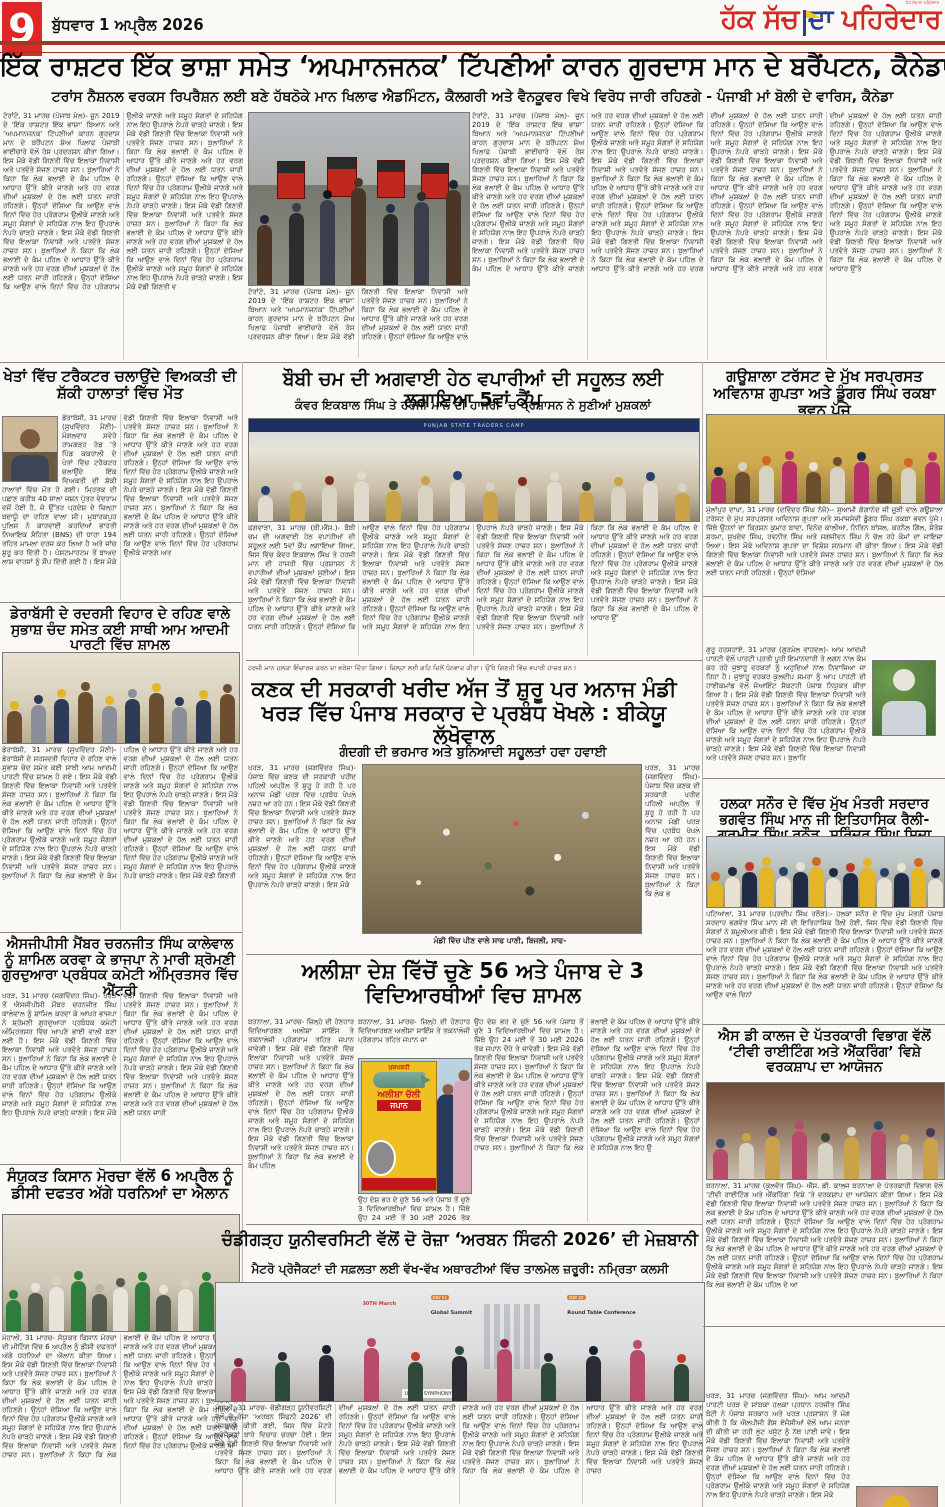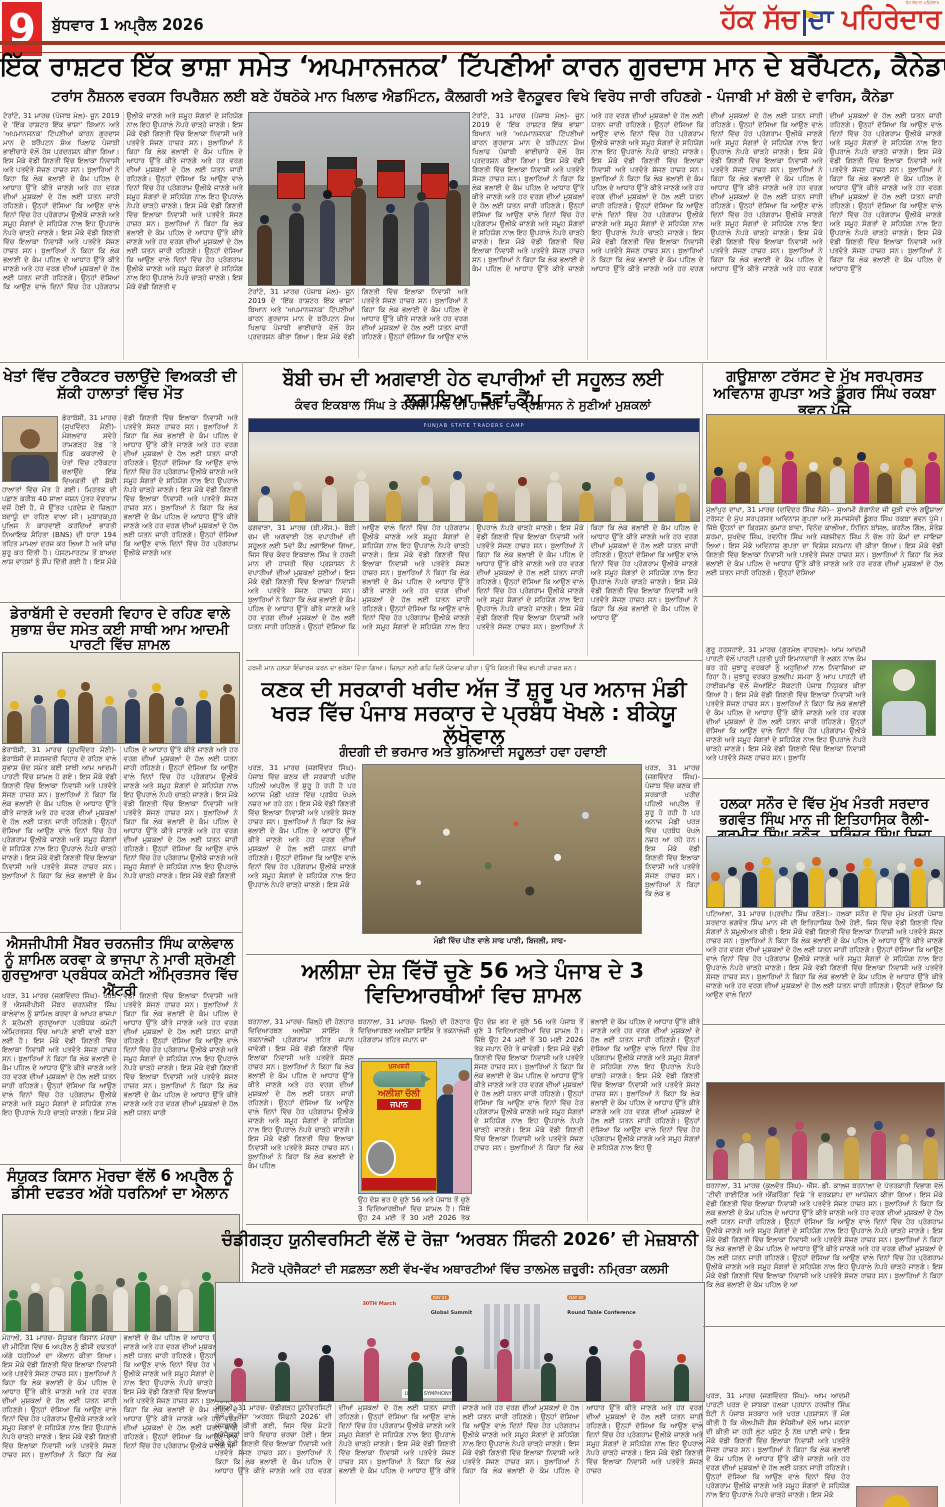--- a/index.html
+++ b/index.html
@@ -54,21 +54,21 @@
   .portrait .ph{position:absolute;left:50%;transform:translateX(-50%);border-radius:50%;}
   .portrait .pb{position:absolute;left:50%;transform:translateX(-50%);border-radius:10px 10px 0 0;bottom:0;}
   .banner{position:absolute;left:0;right:0;top:0;background:#1d2f63;color:#cfd6ee;font-size:5px;
           text-align:center;line-height:13px;height:13px;overflow:hidden;letter-spacing:1px;}
   .bk-txt{position:absolute;font-size:5px;color:#555;white-space:nowrap;}
   .pill{position:absolute;background:#e07a28;color:#fff;font-size:4px;padding:0 2px;border-radius:2px;white-space:nowrap;}
   .skyline{position:absolute;left:55%;top:18%;width:60px;height:55%;opacity:.5;
      background:repeating-linear-gradient(90deg,#9aa0ad 0 6px,transparent 6px 10px);}
   .whitebox{position:absolute;background:#f5f5f5;border:1px solid #bbb;color:#333;font-size:5px;
      text-align:center;line-height:7px;padding:1px 2px;}
-  .mini-poster{position:absolute;background:#f0c020;border:1px solid #a77c10;overflow:hidden;font-family:Liberation Serif, serif;}
+  .mini-poster{position:absolute;background:#f0c020;border:1px solid #a77c10;overflow:hidden;}
   .mini-poster .t1{font-size:6px;color:#c01818;font-weight:bold;text-align:center;margin-top:1px;}
   .mini-poster .plane{width:70%;height:16px;margin:1px auto;background:linear-gradient(#7fae9b,#5d8f7d);border-radius:8px 2px 2px 8px;position:relative;}
   .mini-poster .plane:before{content:"";position:absolute;right:-6px;top:3px;border-left:10px solid #5d8f7d;border-top:5px solid transparent;border-bottom:5px solid transparent;}
   .mini-poster .t2{font-size:9px;color:#c01818;font-weight:800;text-align:center;line-height:10px;}
   .mini-poster .t3{display:block;margin:1px auto 0;width:60%;background:#c01818;color:#fff;font-size:8px;font-weight:800;text-align:center;line-height:11px;}
   .mini-poster .oval{position:absolute;left:4px;bottom:14px;width:26px;height:32px;border-radius:50%;background:#8b8b8b;border:2px solid #fff;}
   .mini-poster .strip{position:absolute;left:0;right:0;bottom:0;height:12px;background:#c01818;color:#ffe;font-size:4px;line-height:6px;overflow:hidden;text-align:center;}
   .girl{position:absolute;bottom:0;width:22px;height:74%;border-radius:9px 9px 0 0;}
   .girl:before{content:"";position:absolute;left:50%;top:-10px;transform:translateX(-50%);width:11px;height:11px;border-radius:50%;background:#8a6248;}
 </style>
@@ -302,21 +302,21 @@
         <div class="person">
           <div class="p-head" style="background: rgb(217, 210, 194);"></div>
           <div class="p-body" style="background: rgb(202, 162, 74); height: 50%;"></div>
         </div>
       </div>
   </div>
   <div class="abs bt cols4" style="left:248px;top:524px;width:450px;height:132px;">ਫਗਵਾੜਾ, 31 ਮਾਰਚ (ਬੀ.ਐੱਸ.)- ਬੌਬੀ ਚਮ ਦੀ ਅਗਵਾਈ ਹੇਠ ਵਪਾਰੀਆਂ ਦੀ ਸਹੂਲਤ ਲਈ 5ਵਾਂ ਕੈਂਪ ਲਗਾਇਆ ਗਿਆ, ਜਿਸ ਵਿੱਚ ਕੰਵਰ ਇਕਬਾਲ ਸਿੰਘ ਤੇ ਹਰਜੀ ਮਾਨ ਦੀ ਹਾਜਰੀ ਵਿੱਚ ਪ੍ਰਸ਼ਾਸਨ ਨੇ ਵਪਾਰੀਆਂ ਦੀਆਂ ਮੁਸ਼ਕਲਾਂ ਸੁਣੀਆਂ। ਇਸ ਮੌਕੇ ਵੱਡੀ ਗਿਣਤੀ ਵਿੱਚ ਇਲਾਕਾ ਨਿਵਾਸੀ ਅਤੇ ਪਤਵੰਤੇ ਸੱਜਣ ਹਾਜ਼ਰ ਸਨ। ਬੁਲਾਰਿਆਂ ਨੇ ਕਿਹਾ ਕਿ ਲੋਕ ਭਲਾਈ ਦੇ ਕੰਮ ਪਹਿਲ ਦੇ ਆਧਾਰ ਉੱਤੇ ਕੀਤੇ ਜਾਣਗੇ ਅਤੇ ਹਰ ਵਰਗ ਦੀਆਂ ਮੁਸ਼ਕਲਾਂ ਦੇ ਹੱਲ ਲਈ ਯਤਨ ਜਾਰੀ ਰਹਿਣਗੇ। ਉਨ੍ਹਾਂ ਦੱਸਿਆ ਕਿ ਆਉਣ ਵਾਲੇ ਦਿਨਾਂ ਵਿੱਚ ਹੋਰ ਪ੍ਰੋਗਰਾਮ ਉਲੀਕੇ ਜਾਣਗੇ ਅਤੇ ਸਮੂਹ ਸੰਗਤਾਂ ਦੇ ਸਹਿਯੋਗ ਨਾਲ ਇਹ ਉਪਰਾਲੇ ਨੇਪਰੇ ਚਾੜ੍ਹੇ ਜਾਣਗੇ। ਇਸ ਮੌਕੇ ਵੱਡੀ ਗਿਣਤੀ ਵਿੱਚ ਇਲਾਕਾ ਨਿਵਾਸੀ ਅਤੇ ਪਤਵੰਤੇ ਸੱਜਣ ਹਾਜ਼ਰ ਸਨ। ਬੁਲਾਰਿਆਂ ਨੇ ਕਿਹਾ ਕਿ ਲੋਕ ਭਲਾਈ ਦੇ ਕੰਮ ਪਹਿਲ ਦੇ ਆਧਾਰ ਉੱਤੇ ਕੀਤੇ ਜਾਣਗੇ ਅਤੇ ਹਰ ਵਰਗ ਦੀਆਂ ਮੁਸ਼ਕਲਾਂ ਦੇ ਹੱਲ ਲਈ ਯਤਨ ਜਾਰੀ ਰਹਿਣਗੇ। ਉਨ੍ਹਾਂ ਦੱਸਿਆ ਕਿ ਆਉਣ ਵਾਲੇ ਦਿਨਾਂ ਵਿੱਚ ਹੋਰ ਪ੍ਰੋਗਰਾਮ ਉਲੀਕੇ ਜਾਣਗੇ ਅਤੇ ਸਮੂਹ ਸੰਗਤਾਂ ਦੇ ਸਹਿਯੋਗ ਨਾਲ ਇਹ ਉਪਰਾਲੇ ਨੇਪਰੇ ਚਾੜ੍ਹੇ ਜਾਣਗੇ। ਇਸ ਮੌਕੇ ਵੱਡੀ ਗਿਣਤੀ ਵਿੱਚ ਇਲਾਕਾ ਨਿਵਾਸੀ ਅਤੇ ਪਤਵੰਤੇ ਸੱਜਣ ਹਾਜ਼ਰ ਸਨ। ਬੁਲਾਰਿਆਂ ਨੇ ਕਿਹਾ ਕਿ ਲੋਕ ਭਲਾਈ ਦੇ ਕੰਮ ਪਹਿਲ ਦੇ ਆਧਾਰ ਉੱਤੇ ਕੀਤੇ ਜਾਣਗੇ ਅਤੇ ਹਰ ਵਰਗ ਦੀਆਂ ਮੁਸ਼ਕਲਾਂ ਦੇ ਹੱਲ ਲਈ ਯਤਨ ਜਾਰੀ ਰਹਿਣਗੇ। ਉਨ੍ਹਾਂ ਦੱਸਿਆ ਕਿ ਆਉਣ ਵਾਲੇ ਦਿਨਾਂ ਵਿੱਚ ਹੋਰ ਪ੍ਰੋਗਰਾਮ ਉਲੀਕੇ ਜਾਣਗੇ ਅਤੇ ਸਮੂਹ ਸੰਗਤਾਂ ਦੇ ਸਹਿਯੋਗ ਨਾਲ ਇਹ ਉਪਰਾਲੇ ਨੇਪਰੇ ਚਾੜ੍ਹੇ ਜਾਣਗੇ। ਇਸ ਮੌਕੇ ਵੱਡੀ ਗਿਣਤੀ ਵਿੱਚ ਇਲਾਕਾ ਨਿਵਾਸੀ ਅਤੇ ਪਤਵੰਤੇ ਸੱਜਣ ਹਾਜ਼ਰ ਸਨ। ਬੁਲਾਰਿਆਂ ਨੇ ਕਿਹਾ ਕਿ ਲੋਕ ਭਲਾਈ ਦੇ ਕੰਮ ਪਹਿਲ ਦੇ ਆਧਾਰ ਉੱਤੇ ਕੀਤੇ ਜਾਣਗੇ ਅਤੇ ਹਰ ਵਰਗ ਦੀਆਂ ਮੁਸ਼ਕਲਾਂ ਦੇ ਹੱਲ ਲਈ ਯਤਨ ਜਾਰੀ ਰਹਿਣਗੇ। ਉਨ੍ਹਾਂ ਦੱਸਿਆ ਕਿ ਆਉਣ ਵਾਲੇ ਦਿਨਾਂ ਵਿੱਚ ਹੋਰ ਪ੍ਰੋਗਰਾਮ ਉਲੀਕੇ ਜਾਣਗੇ ਅਤੇ ਸਮੂਹ ਸੰਗਤਾਂ ਦੇ ਸਹਿਯੋਗ ਨਾਲ ਇਹ ਉਪਰਾਲੇ ਨੇਪਰੇ ਚਾੜ੍ਹੇ ਜਾਣਗੇ। ਇਸ ਮੌਕੇ ਵੱਡੀ ਗਿਣਤੀ ਵਿੱਚ ਇਲਾਕਾ ਨਿਵਾਸੀ ਅਤੇ ਪਤਵੰਤੇ ਸੱਜਣ ਹਾਜ਼ਰ ਸਨ। ਬੁਲਾਰਿਆਂ ਨੇ ਕਿਹਾ ਕਿ ਲੋਕ ਭਲਾਈ ਦੇ ਕੰਮ ਪਹਿਲ ਦੇ ਆਧਾਰ ਉੱ</div>
 
   <div class="abs hline" style="left:246px;top:660px;width:456px;"></div>
   <div class="abs strap" style="left:248px;top:664px;width:450px;">ਹਰਜੀ ਮਾਨ ਹਲਕਾ ਇੰਚਾਰਜ ਕਰਨ ਦਾ ਭਰੋਸਾ ਦਿੱਤਾ ਗਿਆ। ਜ਼ਿਲ੍ਹਾ ਲਈ ਗਹਿ ਦਿਲੋਂ ਧੰਨਵਾਦ ਕੀਤਾ। ਉੱਥੇ ਗਿਣਤੀ ਵਿੱਚ ਵਪਾਰੀ ਹਾਜ਼ਰ ਸਨ।</div>
-  <div class="abs hl hl-lg" style="left:249px;top:678px;width:450px;">ਕਣਕ ਦੀ ਸਰਕਾਰੀ ਖਰੀਦ ਅੱਜ ਤੋਂ ਸ਼ੁਰੂ ਪਰ ਅਨਾਜ ਮੰਡੀ ਖਰੜ ਵਿੱਚ ਪੰਜਾਬ ਸਰਕਾਰ ਦੇ ਪ੍ਰਬੰਧ ਖੋਖਲੇ : ਬੀਕੇਯੂ ਲੱਖੋਵਾਲ</div>
+  <div class="abs hl hl-lg" style="left:239px;top:678px;width:450px;">ਕਣਕ ਦੀ ਸਰਕਾਰੀ ਖਰੀਦ ਅੱਜ ਤੋਂ ਸ਼ੁਰੂ ਪਰ ਅਨਾਜ ਮੰਡੀ ਖਰੜ ਵਿੱਚ ਪੰਜਾਬ ਸਰਕਾਰ ਦੇ ਪ੍ਰਬੰਧ ਖੋਖਲੇ : ਬੀਕੇਯੂ ਲੱਖੋਵਾਲ</div>
   <div class="abs subhd subhd-md" style="left:248px;top:744px;width:450px;font-size:13px;">ਗੰਦਗੀ ਦੀ ਭਰਮਾਰ ਅਤੇ ਬੁਨਿਆਦੀ ਸਹੂਲਤਾਂ ਹਵਾ ਹਵਾਈ</div>
   <div class="abs bt" style="left:248px;top:764px;width:108px;height:176px;">ਖਰੜ, 31 ਮਾਰਚ (ਜਗਵਿੰਦਰ ਸਿੰਘ)- ਪੰਜਾਬ ਵਿੱਚ ਕਣਕ ਦੀ ਸਰਕਾਰੀ ਖਰੀਦ ਪਹਿਲੀ ਅਪ੍ਰੈਲ ਤੋਂ ਸ਼ੁਰੂ ਹੋ ਰਹੀ ਹੈ ਪਰ ਅਨਾਜ ਮੰਡੀ ਖਰੜ ਵਿੱਚ ਪ੍ਰਬੰਧ ਖੋਖਲੇ ਨਜ਼ਰ ਆ ਰਹੇ ਹਨ। ਇਸ ਮੌਕੇ ਵੱਡੀ ਗਿਣਤੀ ਵਿੱਚ ਇਲਾਕਾ ਨਿਵਾਸੀ ਅਤੇ ਪਤਵੰਤੇ ਸੱਜਣ ਹਾਜ਼ਰ ਸਨ। ਬੁਲਾਰਿਆਂ ਨੇ ਕਿਹਾ ਕਿ ਲੋਕ ਭਲਾਈ ਦੇ ਕੰਮ ਪਹਿਲ ਦੇ ਆਧਾਰ ਉੱਤੇ ਕੀਤੇ ਜਾਣਗੇ ਅਤੇ ਹਰ ਵਰਗ ਦੀਆਂ ਮੁਸ਼ਕਲਾਂ ਦੇ ਹੱਲ ਲਈ ਯਤਨ ਜਾਰੀ ਰਹਿਣਗੇ। ਉਨ੍ਹਾਂ ਦੱਸਿਆ ਕਿ ਆਉਣ ਵਾਲੇ ਦਿਨਾਂ ਵਿੱਚ ਹੋਰ ਪ੍ਰੋਗਰਾਮ ਉਲੀਕੇ ਜਾਣਗੇ ਅਤੇ ਸਮੂਹ ਸੰਗਤਾਂ ਦੇ ਸਹਿਯੋਗ ਨਾਲ ਇਹ ਉਪਰਾਲੇ ਨੇਪਰੇ ਚਾੜ੍ਹੇ ਜਾਣਗੇ। ਇਸ ਮੌਕੇ</div>
   <div class="abs photo" style="left:362px;top:764px;width:278px;height:168px;
        background:
          radial-gradient(circle at 30% 40%, #e8e8e0 3px, transparent 4px),
          radial-gradient(circle at 55% 35%, #d94f3a 2px, transparent 3px),
          radial-gradient(circle at 70% 55%, #f0efe6 3px, transparent 4px),
          radial-gradient(circle at 45% 60%, #5f6e4e 3px, transparent 4px),
          radial-gradient(circle at 20% 70%, #e8e4da 2px, transparent 3px),
          radial-gradient(circle at 80% 30%, #cfd6dd 3px, transparent 4px),
@@ -516,20 +516,21 @@
         </div>
         <div class="person">
           <div class="p-head" style="background: rgb(31, 42, 68);"></div>
           <div class="p-body" style="background: rgb(232, 226, 212); height: 50%;"></div>
         </div>
       </div>
   </div>
   <div class="abs bt" style="left:706px;top:910px;width:237px;height:112px;">ਪਟਿਆਲਾ, 31 ਮਾਰਚ (ਪ੍ਰਦੀਪ ਸਿੰਘ ਰਠੌੜ):- ਹਲਕਾ ਸਨੌਰ ਦੇ ਵਿੱਚ ਮੁੱਖ ਮੰਤਰੀ ਪੰਜਾਬ ਸਰਦਾਰ ਭਗਵੰਤ ਸਿੰਘ ਮਾਨ ਜੀ ਦੀ ਇਤਿਹਾਸਿਕ ਰੈਲੀ ਹੋਈ, ਜਿਸ ਵਿੱਚ ਵੱਡੀ ਗਿਣਤੀ ਵਿੱਚ ਸੰਗਤਾਂ ਨੇ ਸ਼ਮੂਲੀਅਤ ਕੀਤੀ। ਇਸ ਮੌਕੇ ਵੱਡੀ ਗਿਣਤੀ ਵਿੱਚ ਇਲਾਕਾ ਨਿਵਾਸੀ ਅਤੇ ਪਤਵੰਤੇ ਸੱਜਣ ਹਾਜ਼ਰ ਸਨ। ਬੁਲਾਰਿਆਂ ਨੇ ਕਿਹਾ ਕਿ ਲੋਕ ਭਲਾਈ ਦੇ ਕੰਮ ਪਹਿਲ ਦੇ ਆਧਾਰ ਉੱਤੇ ਕੀਤੇ ਜਾਣਗੇ ਅਤੇ ਹਰ ਵਰਗ ਦੀਆਂ ਮੁਸ਼ਕਲਾਂ ਦੇ ਹੱਲ ਲਈ ਯਤਨ ਜਾਰੀ ਰਹਿਣਗੇ। ਉਨ੍ਹਾਂ ਦੱਸਿਆ ਕਿ ਆਉਣ ਵਾਲੇ ਦਿਨਾਂ ਵਿੱਚ ਹੋਰ ਪ੍ਰੋਗਰਾਮ ਉਲੀਕੇ ਜਾਣਗੇ ਅਤੇ ਸਮੂਹ ਸੰਗਤਾਂ ਦੇ ਸਹਿਯੋਗ ਨਾਲ ਇਹ ਉਪਰਾਲੇ ਨੇਪਰੇ ਚਾੜ੍ਹੇ ਜਾਣਗੇ। ਇਸ ਮੌਕੇ ਵੱਡੀ ਗਿਣਤੀ ਵਿੱਚ ਇਲਾਕਾ ਨਿਵਾਸੀ ਅਤੇ ਪਤਵੰਤੇ ਸੱਜਣ ਹਾਜ਼ਰ ਸਨ। ਬੁਲਾਰਿਆਂ ਨੇ ਕਿਹਾ ਕਿ ਲੋਕ ਭਲਾਈ ਦੇ ਕੰਮ ਪਹਿਲ ਦੇ ਆਧਾਰ ਉੱਤੇ ਕੀਤੇ ਜਾਣਗੇ ਅਤੇ ਹਰ ਵਰਗ ਦੀਆਂ ਮੁਸ਼ਕਲਾਂ ਦੇ ਹੱਲ ਲਈ ਯਤਨ ਜਾਰੀ ਰਹਿਣਗੇ। ਉਨ੍ਹਾਂ ਦੱਸਿਆ ਕਿ ਆਉਣ ਵਾਲੇ ਦਿਨਾਂ </div>
 
   <div class="abs hline" style="left:703px;top:1024px;width:242px;"></div>
+  <div class="abs hl hl-sm" style="left:706px;top:1028px;width:237px;">ਐਸ ਡੀ ਕਾਲਜ ਦੇ ਪੱਤਰਕਾਰੀ ਵਿਭਾਗ ਵੱਲੋਂ ‘ਟੀਵੀ ਰਾਈਟਿੰਗ ਅਤੇ ਐਂਕਰਿੰਗ’ ਵਿਸ਼ੇ ਵਰਕਸ਼ਾਪ ਦਾ ਆਯੋਜਨ</div>
   <div class="abs photo" style="left:706px;top:1082px;width:237px;height:96px;background:linear-gradient(#6e4a3a 0%,#8a6a54 35%,#c9bfae 100%);">
     <div class="crowd" style="height:70%;">
         <div class="person">
           <div class="p-head" style="background: rgb(47, 74, 110);"></div>
           <div class="p-body" style="background: rgb(184, 74, 106); height: 45%;"></div>
         </div>
         <div class="person">
           <div class="p-head" style="background: rgb(202, 162, 74);"></div>
           <div class="p-body" style="background: rgb(216, 210, 196); height: 54%;"></div>
         </div>

